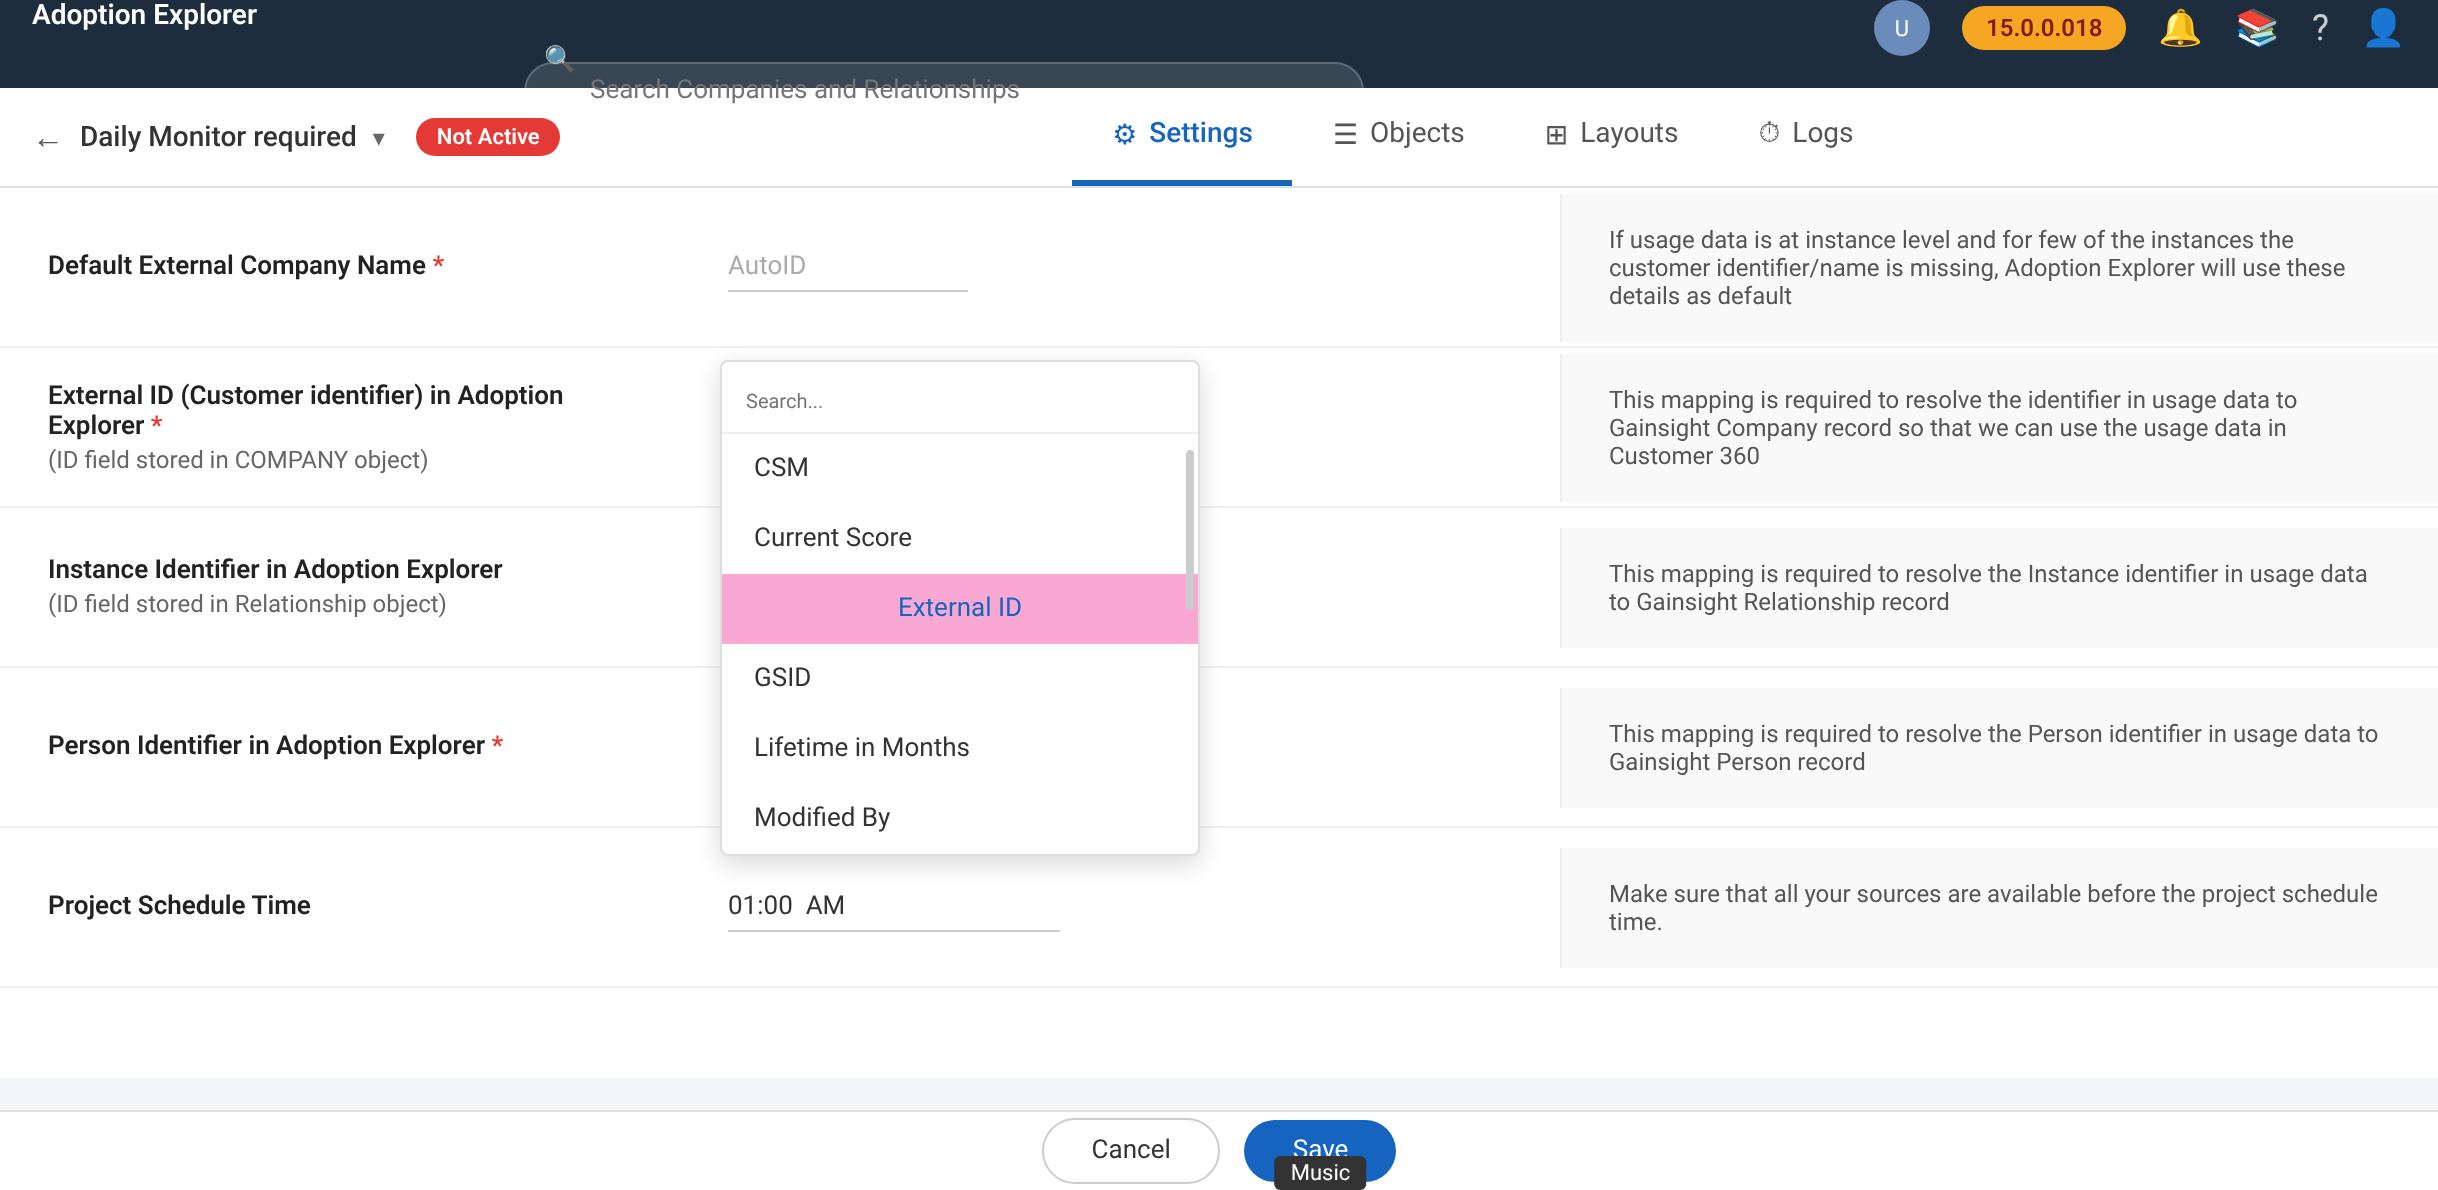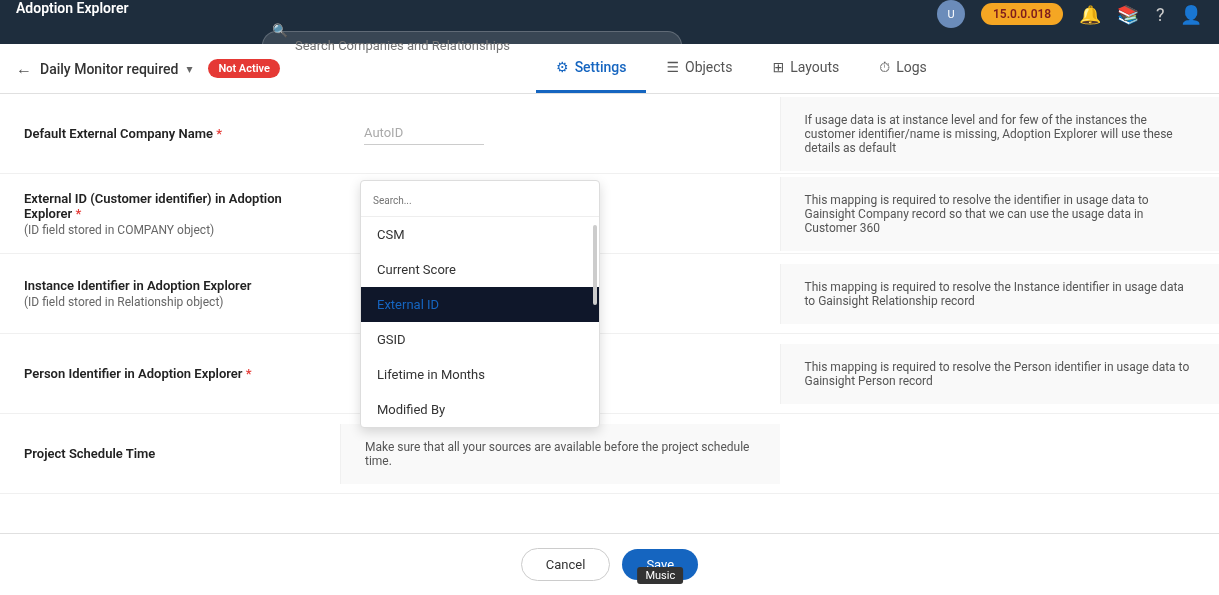--- a/index.html
+++ b/index.html
@@ -255,41 +255,42 @@
     }
 
     .dropdown-item {
       padding: 10px 16px;
       font-size: 13px;
       color: #333;
       cursor: pointer;
     }
 
     .dropdown-item.selected {
-      background: #0f172a;
+      background: #f9a8d4;
       color: #1565c0;
+      text-align: center;
     }
 
     .dropdown-scrollbar {
       position: absolute;
       right: 2px;
       top: 44px;
       width: 4px;
       height: 80px;
       background: #ccc;
       border-radius: 2px;
     }
 
     
     .footer {
       position: absolute;
       bottom: 0;
       left: 0;
       right: 0;
-      height: 62px;
+      height: 40px;
       background: #fff;
       border-top: 1px solid #e0e0e0;
       display: flex;
       align-items: center;
       justify-content: center;
       gap: 12px;
       z-index: 300;
     }
 
     .btn-cancel {
@@ -432,20 +433,23 @@
       <div class="settings-input-cell">
         <span style="color:#999; font-size:13px;">|</span>
       </div>
       <div class="settings-help-cell">This mapping is required to resolve the Person identifier in usage data to Gainsight Person record</div>
     </div>
 
     <div class="settings-row">
       <div class="settings-label-cell">
         <div class="settings-label">Project Schedule Time</div>
       </div>
+      <div class="settings-input-cell">
+        <input type="text" class="time-input" value="01:00  AM" style="">
+      </div>
       <div class="settings-help-cell">Make sure that all your sources are available before the project schedule time.</div>
     </div>
 
   </div>
 </div>
 
 <div class="dropdown-overlay">
   <div class="dropdown-search">
     <input type="text" placeholder="Search..." style="">
   </div>

